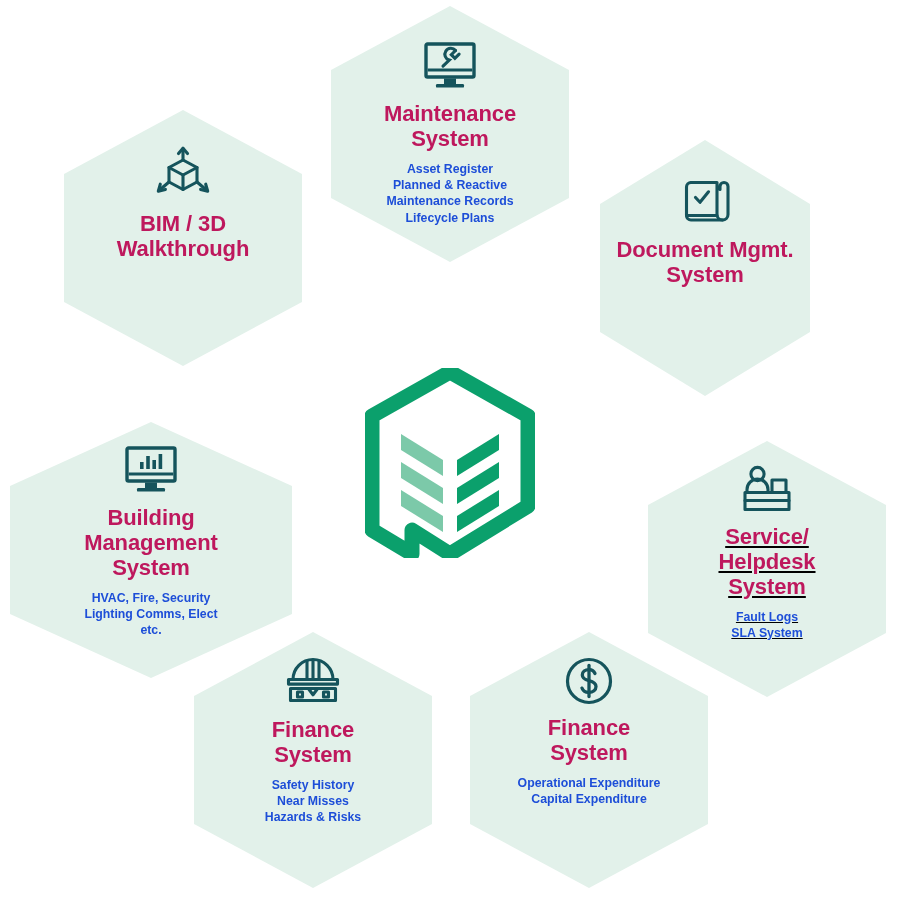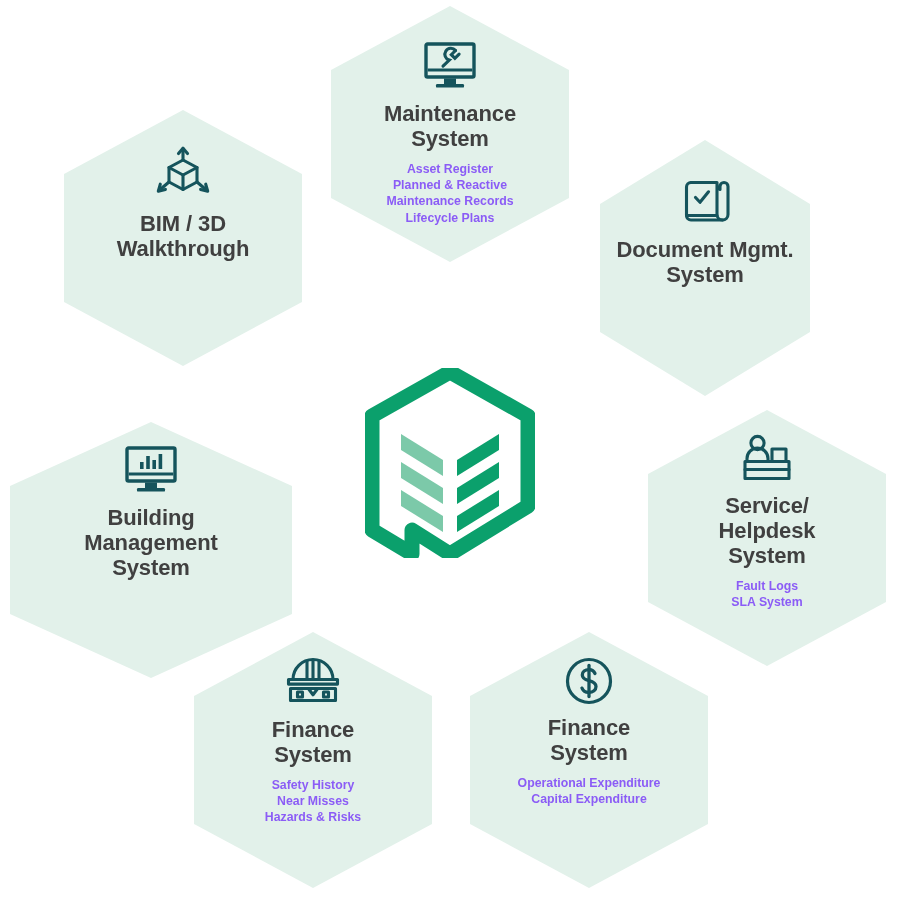--- a/index.html
+++ b/index.html
@@ -24,43 +24,43 @@
   .hex-inner{
     display:flex;flex-direction:column;align-items:center;
     width:100%;
     text-align:center;
   }
   .hex-icon{
     display:block;
     line-height:0;
   }
   .hex-title{
-    color:#404040;
+    color:#be185d;
     font-size:22px;
     font-weight:700;
     line-height:1.13;
     letter-spacing:-0.1px;
     margin-top:10px;
     white-space:pre-line;
   }
   .hex-lines{
     margin-top:9px;
-    color:#8b5cf6;
+    color:#1d4ed8;
     font-size:12.3px;
     font-weight:600;
     line-height:1.33;
     white-space:pre-line;
   }
 
   
   #hex-maintenance{left:331px;top:6px;width:238px;height:256px;padding-top:36px;}
   #hex-bim{left:64px;top:110px;width:238px;height:256px;padding-top:36px;}
   #hex-document{left:600px;top:140px;width:210px;height:256px;padding-top:36px;}
   #hex-bms{left:10px;top:422px;width:282px;height:256px;padding-top:24px;}
-  #hex-service{left:648px;top:410px;width:238px;height:256px;padding-top:24px;}
+  #hex-service{left:648px;top:441px;width:238px;height:256px;padding-top:24px;text-decoration:underline;}
   #hex-safety{left:194px;top:632px;width:238px;height:256px;padding-top:24px;}
   #hex-finance{left:470px;top:632px;width:238px;height:256px;padding-top:24px;}
 
   #center-logo{
     position:absolute;
     left:365px;top:368px;
     width:170px;height:190px;
   }
 </style>
 </head>
@@ -142,20 +142,23 @@
             <rect x="17" y="16" width="3.6" height="7"></rect>
             <rect x="23.2" y="10" width="3.6" height="13"></rect>
             <rect x="29.4" y="14" width="3.6" height="9"></rect>
             <rect x="35.6" y="8" width="3.6" height="15"></rect>
           </g>
         </svg>
       </span>
       <div class="hex-title">Building
 Management
 System</div>
+      <div class="hex-lines">HVAC, Fire, Security
+Lighting Comms, Elect
+etc.</div>
     </div>
   </div>
 
   <div class="hex" id="hex-service">
     <div class="hex-inner">
       <span class="hex-icon">
         <svg width="54" height="50" viewBox="0 0 54 50">
           <g fill="none" stroke="#15545c" stroke-width="3.1" stroke-linejoin="round" stroke-linecap="round">
             <circle cx="17.5" cy="9" r="6.6"></circle>
             <path d="M7 27.5 v-3 a10.5 10.5 0 0 1 21 0 v3"></path>

